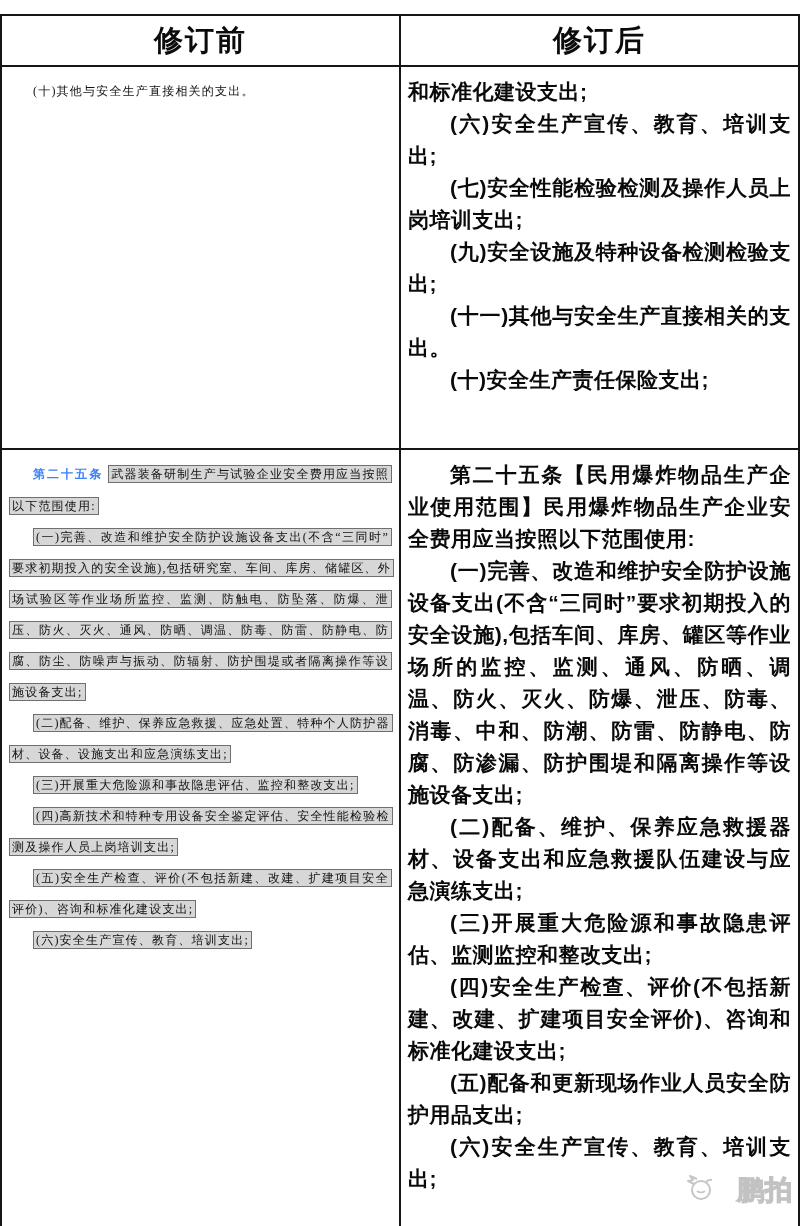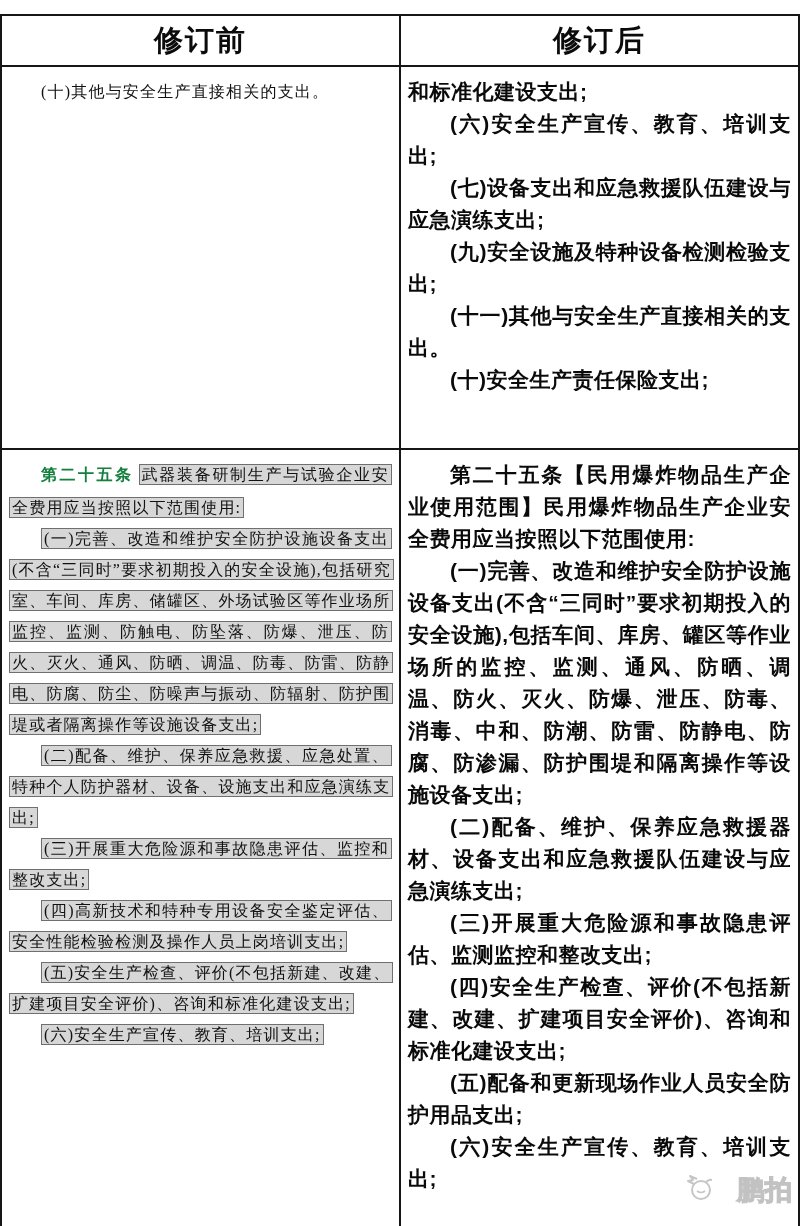--- a/index.html
+++ b/index.html
@@ -22,30 +22,30 @@
     border-bottom:2px solid #161616;
     display:flex;align-items:center;justify-content:center;
     font-weight:bold;font-size:29px;letter-spacing:2px;
     font-family:"Liberation Serif","DejaVu Serif",serif;color:#0b0b0b;
   }
   .cell.r1{border-bottom:2px solid #161616;}
   .cell.body{padding:9px 7px 0 7px;}
   p{margin:0;text-align:justify;color:#111111;}
   .l{ 
     font-family:"Liberation Serif","DejaVu Serif",serif;
-    font-size:16px;line-height:31px;letter-spacing:1.2px;
+    font-size:12px;line-height:31px;letter-spacing:1.2px;
   }
   .r{ 
     font-family:"Liberation Sans","DejaVu Sans",sans-serif;
     font-weight:600;font-size:21px;line-height:32px;letter-spacing:0.5px;
     color:#0a0a0a;
   }
   .indent{text-indent:2em;}
   .noindent{text-indent:0;}
-  .art{font-weight:bold;letter-spacing:2px;padding-right:5px;color:#15803d;font-family:Liberation Mono, monospace;}
+  .art{font-weight:bold;letter-spacing:2px;padding-right:5px;color:#3b82f6;font-family:Liberation Mono, monospace;}
   .hl{
     background:#d7d7d7;
     border:1px solid #6f6f6f;
     padding:1px 2px;
     -webkit-box-decoration-break:clone;
     box-decoration-break:clone;
   }
   .watermark{
     position:absolute;left:684px;top:1172px;
     display:flex;align-items:center;gap:19px;
@@ -71,21 +71,21 @@
     <span>修订后</span>
   </div>
 
   <div class="cell body r1 leftcol">
     <p class="l indent">(十)其他与安全生产直接相关的支出。</p>
   </div>
 
   <div class="cell body r1">
     <p class="r noindent">和标准化建设支出;</p>
     <p class="r indent">(六)安全生产宣传、教育、培训支出;</p>
-    <p class="r indent">(七)设备支出和应急救援队伍建设与应急演练支出;</p>
+    <p class="r indent">(七)安全性能检验检测及操作人员上岗培训支出;</p>
     <p class="r indent">(九)安全设施及特种设备检测检验支出;</p>
     <p class="r indent">(十一)其他与安全生产直接相关的支出。</p>
     <p class="r indent">(十)安全生产责任保险支出;</p>
   </div>
 
   <div class="cell body leftcol">
     <p class="l indent"><span class="art">第二十五条</span><span class="hl">武器装备研制生产与试验企业安全费用应当按照以下范围使用:</span></p>
     <p class="l indent"><span class="hl">(一)完善、改造和维护安全防护设施设备支出(不含“三同时”要求初期投入的安全设施),包括研究室、车间、库房、储罐区、外场试验区等作业场所监控、监测、防触电、防坠落、防爆、泄压、防火、灭火、通风、防晒、调温、防毒、防雷、防静电、防腐、防尘、防噪声与振动、防辐射、防护围堤或者隔离操作等设施设备支出;</span></p>
     <p class="l indent"><span class="hl">(二)配备、维护、保养应急救援、应急处置、特种个人防护器材、设备、设施支出和应急演练支出;</span></p>
     <p class="l indent"><span class="hl">(三)开展重大危险源和事故隐患评估、监控和整改支出;</span></p>

